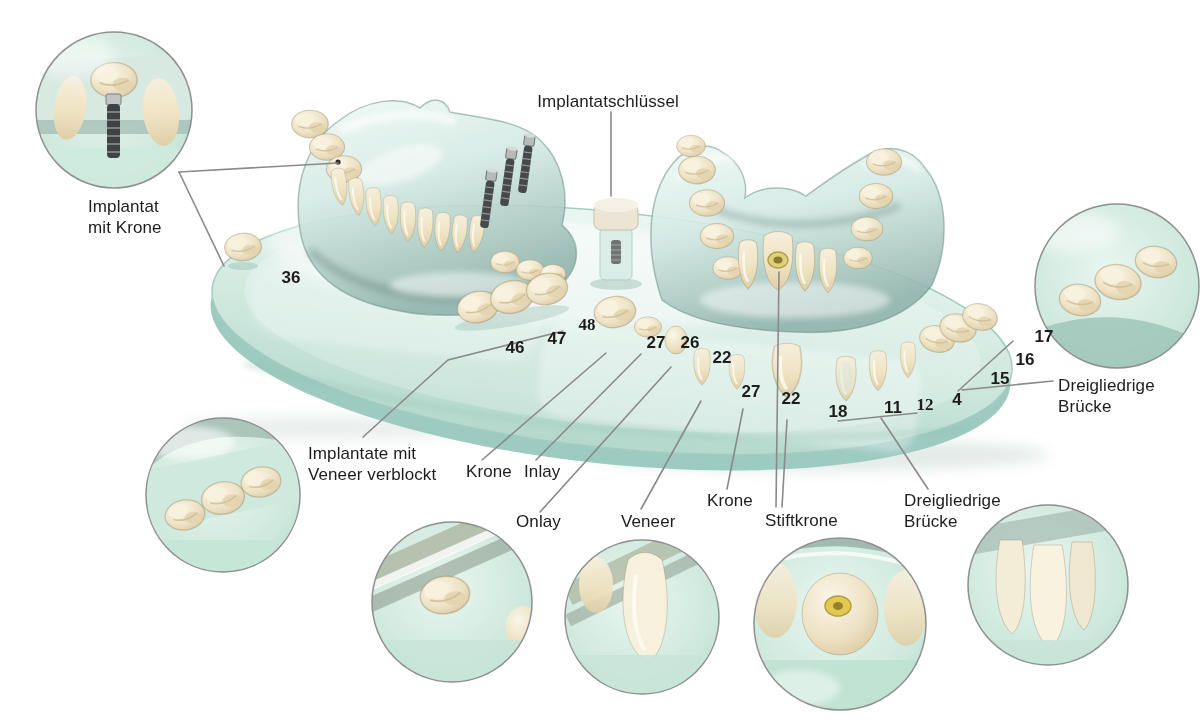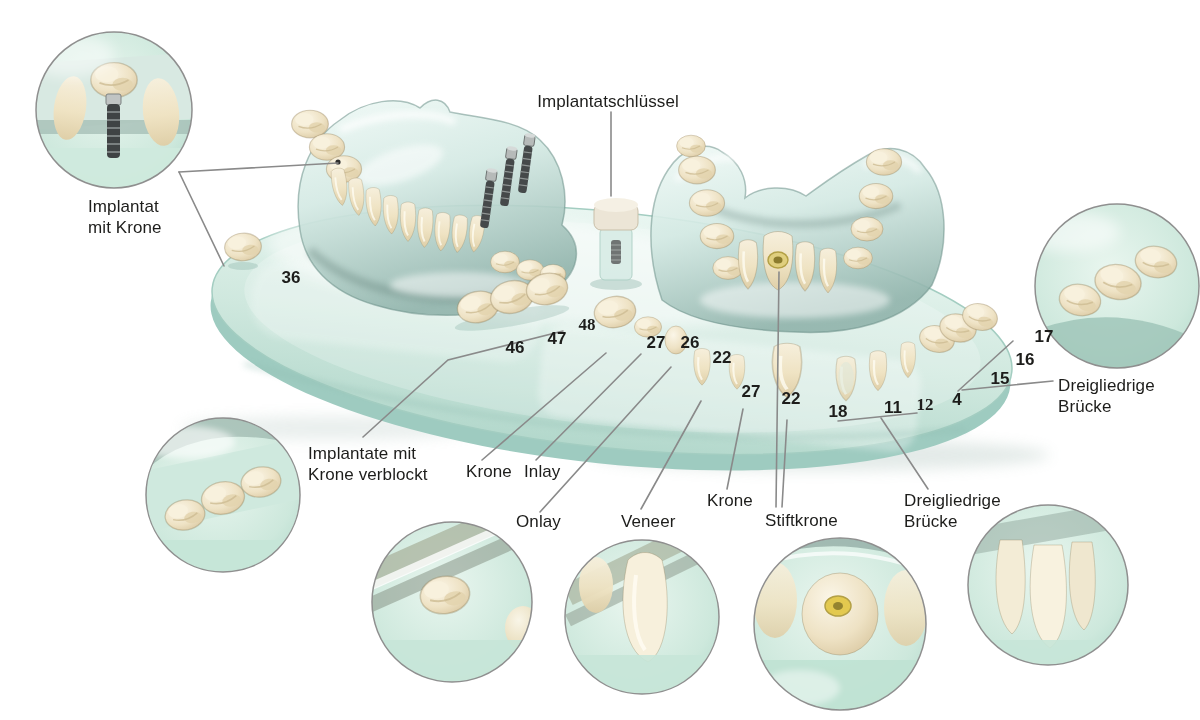--- a/index.html
+++ b/index.html
@@ -338,21 +338,21 @@
 
   <div class="lbl center" style="left:608px;top:101px;">Implantatschlüssel</div>
 
   <div class="lbl" style="left:88px;top:196px;">
     <div>Implantat</div>
     <div>mit Krone</div>
   </div>
 
   <div class="lbl" style="left:308px;top:443px;">
     <div>Implantate mit</div>
-    <div>Krone verblockt</div>
+    <div>Veneer verblockt</div>
   </div>
 
   <div class="lbl" style="left:466px;top:461px;">Krone</div>
   <div class="lbl" style="left:524px;top:461px;">Inlay</div>
   <div class="lbl" style="left:516px;top:511px;">Onlay</div>
   <div class="lbl" style="left:621px;top:511px;">Veneer</div>
   <div class="lbl" style="left:707px;top:490px;">Krone</div>
   <div class="lbl" style="left:765px;top:510px;">Stiftkrone</div>
 
   <div class="lbl" style="left:904px;top:490px;">

